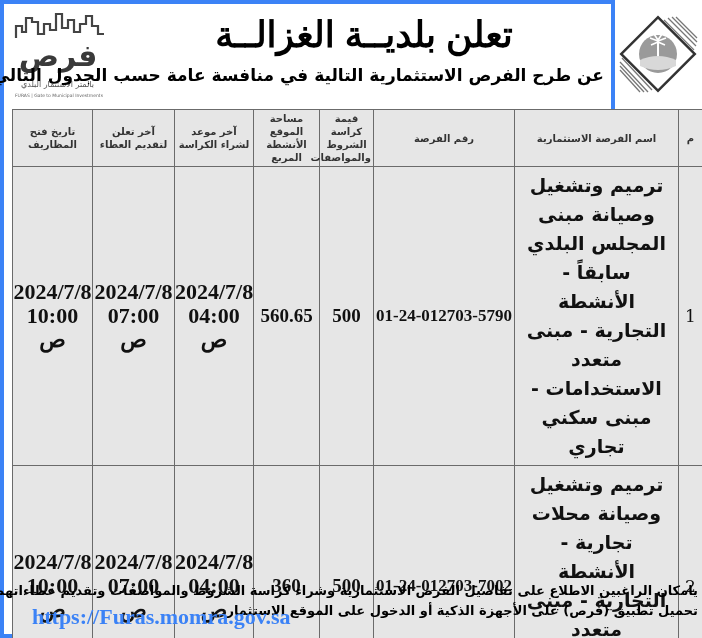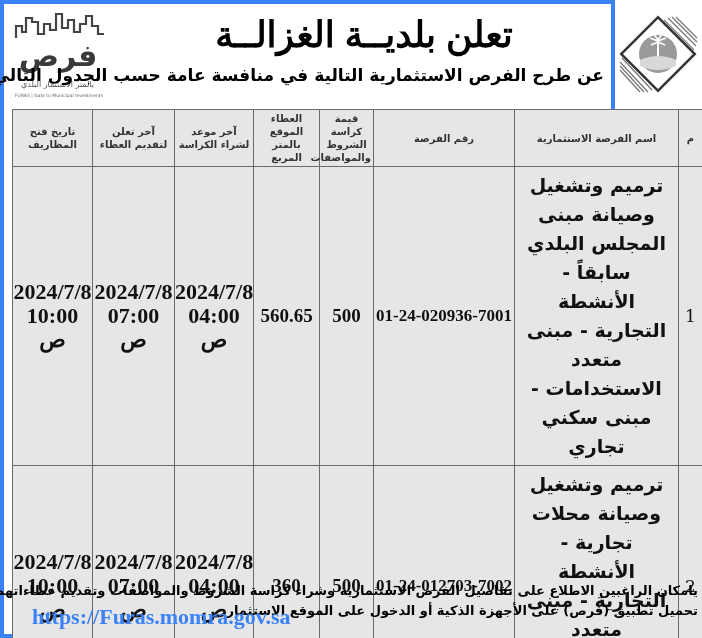--- a/index.html
+++ b/index.html
@@ -119,31 +119,31 @@
       <col style="width:79px">
       <col style="width:82px">
       <col style="width:80px">
     </colgroup>
     <thead>
       <tr>
         <th>م</th>
         <th>اسم الفرصة الاستثمارية</th>
         <th>رقم الفرصة</th>
         <th>قيمة كراسة الشروط والمواصفات</th>
-        <th>العطاء الموقع بالمتر المربع</th>
+        <th>مساحة الموقع الأنشطة المربع</th>
         <th>آخر موعد لشراء الكراسة</th>
         <th>آخر تعلن لتقديم العطاء</th>
         <th>تاريخ فتح المظاريف</th>
       </tr>
     </thead>
     <tbody>
       <tr class="r1">
         <td class="num">1</td>
         <td class="name">ترميم وتشغيل وصيانة مبنى المجلس البلدي سابقاً - الأنشطة التجارية - مبنى متعدد الاستخدامات - مبنى سكني تجاري</td>
-        <td class="code">01-24-020936-7001</td>
+        <td class="code">01-24-012703-5790</td>
         <td class="val">500</td>
         <td class="val">560.65</td>
         <td class="dt">
           <span class="d">2024/7/8</span>
           <span class="t">04:00 ص</span>
         </td>
         <td class="dt">
           <span class="d">2024/7/8</span>
           <span class="t">07:00 ص</span>
         </td>

